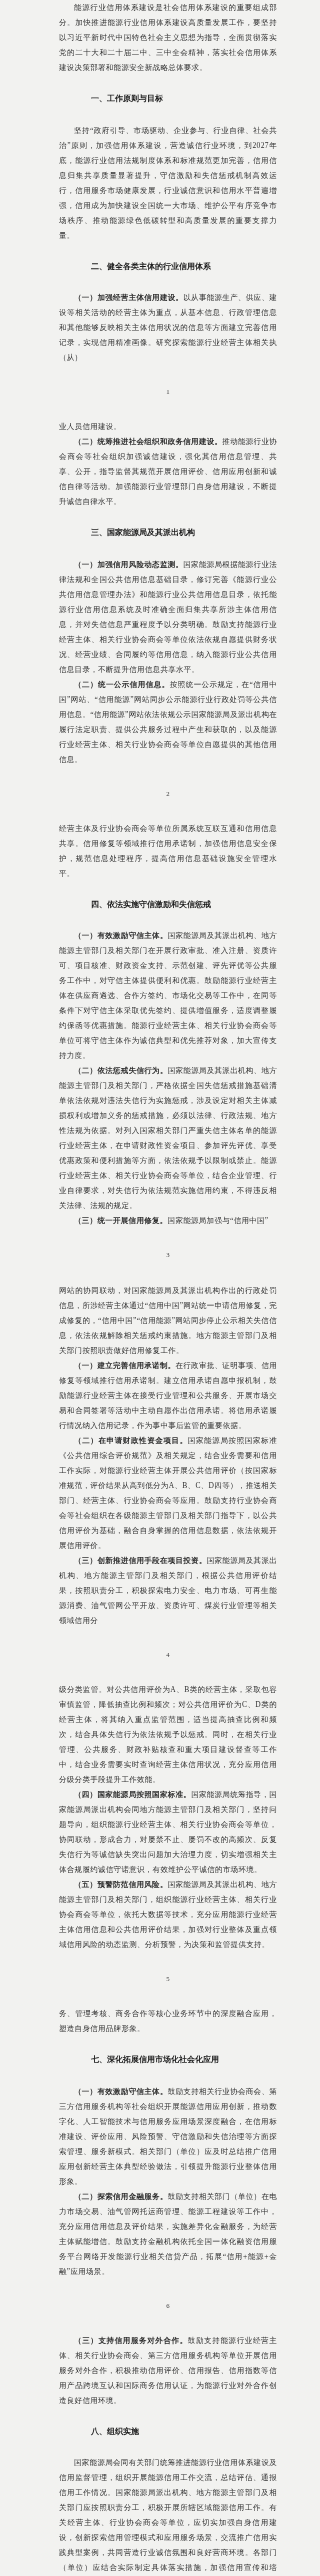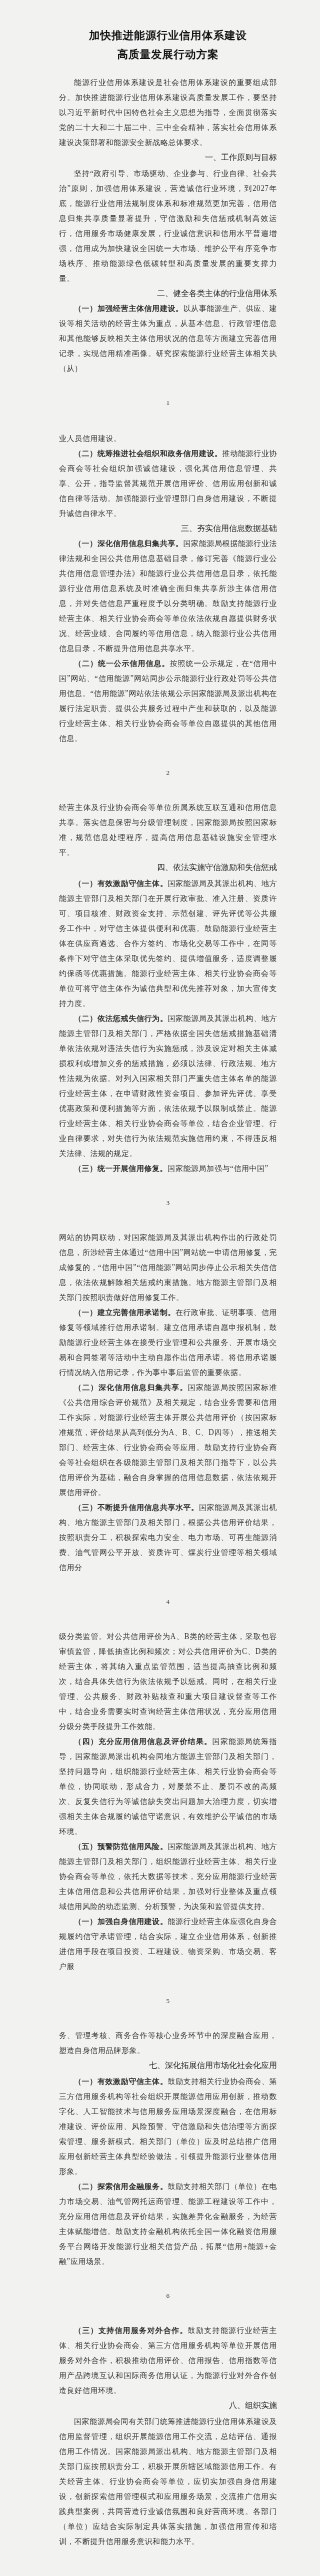--- a/index.html
+++ b/index.html
@@ -31,73 +31,68 @@
     margin:0;
     text-indent:2em;
     text-align:justify;
     font-size:7.5px;
     line-height:15px;
     letter-spacing:0.3px;
   }
   .para.cont{text-indent:0;}
   .lead{font-weight:bold;}
   .sec-heading{
-    margin:0;
+    margin:16px;
     text-indent:2em;
     font-family:"Liberation Sans","DejaVu Sans",sans-serif;
-    font-weight:normal;
+    font-weight:bold;
     font-size:8px;
     line-height:15.5px;
     color:#1b1b1b;
-    text-align:right;
+    text-align:left;
   }
   .pagenum{
     text-align:center;
     font-size:6.7px;
     line-height:7.2px;
     color:#3c3c3c;
     margin:23px 0 24px;
   }
 </style>
 </head>
 <body>
 
 <div class="page">
-  <div class="doc-title-wrap">
-    <div class="doc-title-line">加快推进能源行业信用体系建设</div>
-    <div class="doc-title-line">高质量发展行动方案</div>
-  </div>
   <div>
       <p class="para">能源行业信用体系建设是社会信用体系建设的重要组成部分。加快推进能源行业信用体系建设高质量发展工作，要坚持以习近平新时代中国特色社会主义思想为指导，全面贯彻落实党的二十大和二十届二中、三中全会精神，落实社会信用体系建设决策部署和能源安全新战略总体要求。</p>
       <h2 class="sec-heading">一、工作原则与目标</h2>
       <p class="para">坚持“政府引导、市场驱动、企业参与、行业自律、社会共治”原则，加强信用体系建设，营造诚信行业环境，到2027年底，能源行业信用法规制度体系和标准规范更加完善，信用信息归集共享质量显著提升，守信激励和失信惩戒机制高效运行，信用服务市场健康发展，行业诚信意识和信用水平普遍增强，信用成为加快建设全国统一大市场、维护公平有序竞争市场秩序、推动能源绿色低碳转型和高质量发展的重要支撑力量。</p>
       <h2 class="sec-heading">二、健全各类主体的行业信用体系</h2>
       <p class="para"><b class="lead">（一）加强经营主体信用建设。</b>以从事能源生产、供应、建设等相关活动的经营主体为重点，从基本信息、行政管理信息和其他能够反映相关主体信用状况的信息等方面建立完善信用记录，实现信用精准画像。研究探索能源行业经营主体相关执（从）</p>
       <div class="pagenum" data-pg="1">1</div>
       <p class="para cont">业人员信用建设。</p>
       <p class="para"><b class="lead">（二）统筹推进社会组织和政务信用建设。</b>推动能源行业协会商会等社会组织加强诚信建设，强化其信用信息管理、共享、公开，指导监督其规范开展信用评价、信用应用创新和诚信自律等活动。加强能源行业管理部门自身信用建设，不断提升诚信自律水平。</p>
-      <h2 class="sec-heading">三、夯实信用信息数据基础</h2>
-      <p class="para"><b class="lead">（一）深化信用信息归集共享。</b>国家能源局根据能源行业法律法规和全国公共信用信息基础目录，修订完善《能源行业公共信用信息管理办法》和能源行业公共信用信息目录，依托能源行业信用信息系统及时准确全面归集共享所涉主体信用信息，并对失信信息严重程度予以分类明确。鼓励支持能源行业经营主体、相关行业协会商会等单位依法依规自愿提供财务状况、经营业绩、合同履约等信用信息，纳入能源行业公共信用信息目录，不断提升信用信息共享水平。</p>
+      <h2 class="sec-heading">三、国家能源局及其派出机构</h2>
+      <p class="para"><b class="lead">（一）加强信用风险动态监测。</b>国家能源局根据能源行业法律法规和全国公共信用信息基础目录，修订完善《能源行业公共信用信息管理办法》和能源行业公共信用信息目录，依托能源行业信用信息系统及时准确全面归集共享所涉主体信用信息，并对失信信息严重程度予以分类明确。鼓励支持能源行业经营主体、相关行业协会商会等单位依法依规自愿提供财务状况、经营业绩、合同履约等信用信息，纳入能源行业公共信用信息目录，不断提升信用信息共享水平。</p>
       <p class="para"><b class="lead">（二）统一公示信用信息。</b>按照统一公示规定，在“信用中国”网站、“信用能源”网站同步公示能源行业行政处罚等公共信用信息。“信用能源”网站依法依规公示国家能源局及派出机构在履行法定职责、提供公共服务过程中产生和获取的，以及能源行业经营主体、相关行业协会商会等单位自愿提供的其他信用信息。</p>
       <div class="pagenum" data-pg="2">2</div>
-      <p class="para cont">经营主体及行业协会商会等单位所属系统互联互通和信用信息共享。落实信息保密与分级管理制度，国家能源局按照国家标准，规范信息处理程序，提高信用信息基础设施安全管理水平。</p>
+      <p class="para cont">经营主体及行业协会商会等单位所属系统互联互通和信用信息共享。信用修复等领域推行信用承诺制，加强信用信息安全保护，规范信息处理程序，提高信用信息基础设施安全管理水平。</p>
       <h2 class="sec-heading">四、依法实施守信激励和失信惩戒</h2>
       <p class="para"><b class="lead">（一）有效激励守信主体。</b>国家能源局及其派出机构、地方能源主管部门及相关部门在开展行政审批、准入注册、资质许可、项目核准、财政资金支持、示范创建、评先评优等公共服务工作中，对守信主体提供便利和优惠。鼓励能源行业经营主体在供应商遴选、合作方签约、市场化交易等工作中，在同等条件下对守信主体采取优先签约、提供增值服务，适度调整履约保函等优惠措施。能源行业经营主体、相关行业协会商会等单位可将守信主体作为诚信典型和优先推荐对象，加大宣传支持力度。</p>
       <p class="para"><b class="lead">（二）依法惩戒失信行为。</b>国家能源局及其派出机构、地方能源主管部门及相关部门，严格依据全国失信惩戒措施基础清单依法依规对违法失信行为实施惩戒，涉及设定对相关主体减损权利或增加义务的惩戒措施，必须以法律、行政法规、地方性法规为依据。对列入国家相关部门严重失信主体名单的能源行业经营主体，在申请财政性资金项目、参加评先评优、享受优惠政策和便利措施等方面，依法依规予以限制或禁止。能源行业经营主体、相关行业协会商会等单位，结合企业管理、行业自律要求，对失信行为依法规范实施信用约束，不得违反相关法律、法规的规定。</p>
       <p class="para"><b class="lead">（三）统一开展信用修复。</b>国家能源局加强与“信用中国”</p>
       <div class="pagenum" data-pg="3">3</div>
       <p class="para cont">网站的协同联动，对国家能源局及其派出机构作出的行政处罚信息，所涉经营主体通过“信用中国”网站统一申请信用修复，完成修复的，“信用中国”“信用能源”网站同步停止公示相关失信信息，依法依规解除相关惩戒约束措施。地方能源主管部门及相关部门按照职责做好信用修复工作。</p>
       <p class="para"><b class="lead">（一）建立完善信用承诺制。</b>在行政审批、证明事项、信用修复等领域推行信用承诺制。建立信用承诺自愿申报机制，鼓励能源行业经营主体在接受行业管理和公共服务、开展市场交易和合同签署等活动中主动自愿作出信用承诺。将信用承诺履行情况纳入信用记录，作为事中事后监管的重要依据。</p>
-      <p class="para"><b class="lead">（二）深化信用信息归集共享。</b>国家能源局按照国家标准《公共信用综合评价规范》及相关规定，结合业务需要和信用工作实际，对能源行业经营主体开展公共信用评价（按国家标准规范，评价结果从高到低分为A、B、C、D四等），推送相关部门、经营主体、行业协会商会等应用。鼓励支持行业协会商会等社会组织在各级能源主管部门及相关部门指导下，以公共信用评价为基础，融合自身掌握的信用信息数据，依法依规开展信用评价。</p>
-      <p class="para"><b class="lead">（三）不断提升信用信息共享水平。</b>国家能源局及其派出机构、地方能源主管部门及相关部门，根据公共信用评价结果，按照职责分工，积极探索电力安全、电力市场、可再生能源消费、油气管网公平开放、资质许可、煤炭行业管理等相关领域信用分</p>
+      <p class="para"><b class="lead">（二）在申请财政性资金项目。</b>国家能源局按照国家标准《公共信用综合评价规范》及相关规定，结合业务需要和信用工作实际，对能源行业经营主体开展公共信用评价（按国家标准规范，评价结果从高到低分为A、B、C、D四等），推送相关部门、经营主体、行业协会商会等应用。鼓励支持行业协会商会等社会组织在各级能源主管部门及相关部门指导下，以公共信用评价为基础，融合自身掌握的信用信息数据，依法依规开展信用评价。</p>
+      <p class="para"><b class="lead">（三）创新推进信用手段在项目投资。</b>国家能源局及其派出机构、地方能源主管部门及相关部门，根据公共信用评价结果，按照职责分工，积极探索电力安全、电力市场、可再生能源消费、油气管网公平开放、资质许可、煤炭行业管理等相关领域信用分</p>
       <div class="pagenum" data-pg="4">4</div>
       <p class="para cont">级分类监管。对公共信用评价为A、B类的经营主体，采取包容审慎监管，降低抽查比例和频次；对公共信用评价为C、D类的经营主体，将其纳入重点监管范围，适当提高抽查比例和频次，结合具体失信行为依法依规予以惩戒。同时，在相关行业管理、公共服务、财政补贴核查和重大项目建设督查等工作中，结合业务需要实时查询经营主体信用状况，充分应用信用分级分类手段提升工作效能。</p>
-      <p class="para"><b class="lead">（四）充分应用信用信息及评价结果。</b>国家能源局统筹指导，国家能源局派出机构会同地方能源主管部门及相关部门，坚持问题导向，组织能源行业经营主体、相关行业协会商会等单位，协同联动，形成合力，对屡禁不止、屡罚不改的高频次、反复失信行为等诚信缺失突出问题加大治理力度，切实增强相关主体合规履约诚信守诺意识，有效维护公平诚信的市场环境。</p>
+      <p class="para"><b class="lead">（四）国家能源局按照国家标准。</b>国家能源局统筹指导，国家能源局派出机构会同地方能源主管部门及相关部门，坚持问题导向，组织能源行业经营主体、相关行业协会商会等单位，协同联动，形成合力，对屡禁不止、屡罚不改的高频次、反复失信行为等诚信缺失突出问题加大治理力度，切实增强相关主体合规履约诚信守诺意识，有效维护公平诚信的市场环境。</p>
       <p class="para"><b class="lead">（五）预警防范信用风险。</b>国家能源局及其派出机构、地方能源主管部门及相关部门，组织能源行业经营主体、相关行业协会商会等单位，依托大数据等技术，充分应用能源行业经营主体信用信息和公共信用评价结果，加强对行业整体及重点领域信用风险的动态监测、分析预警，为决策和监管提供支持。</p>
-      <p class="para"><b class="lead">（一）加强自身信用建设。</b>能源行业经营主体应强化自身合规履约信守承诺管理，结合实际，建立企业信用体系，创新推进信用手段在项目投资、工程建设、物资采购、市场交易、客户服</p>
       <div class="pagenum" data-pg="5">5</div>
       <p class="para cont">务、管理考核、商务合作等核心业务环节中的深度融合应用，塑造自身信用品牌形象。</p>
       <h2 class="sec-heading">七、深化拓展信用市场化社会化应用</h2>
       <p class="para"><b class="lead">（一）有效激励守信主体。</b>鼓励支持相关行业协会商会、第三方信用服务机构等社会组织开展能源信用应用创新，推动数字化、人工智能技术与信用服务应用场景深度融合，在信用标准建设、评价应用、风险预警、守信激励和失信治理等方面探索管理、服务新模式。相关部门（单位）应及时总结推广信用应用创新经营主体典型经验做法，引领提升能源行业整体信用形象。</p>
       <p class="para"><b class="lead">（二）探索信用金融服务。</b>鼓励支持相关部门（单位）在电力市场交易、油气管网托运商管理、能源工程建设等工作中，充分应用信用信息及评价结果，实施差异化金融服务，为经营主体赋能增信。鼓励支持金融机构依托全国一体化融资信用服务平台网络开发能源行业相关信贷产品，拓展“信用+能源+金融”应用场景。</p>
       <div class="pagenum" data-pg="6">6</div>
       <p class="para"><b class="lead">（三）支持信用服务对外合作。</b>鼓励支持能源行业经营主体、相关行业协会商会、第三方信用服务机构等单位开展信用服务对外合作，积极推动信用评价、信用报告、信用指数等信用产品跨境互认和国际商务信用认证，为能源行业对外合作创造良好信用环境。</p>
       <h2 class="sec-heading">八、组织实施</h2>
       <p class="para">国家能源局会同有关部门统筹推进能源行业信用体系建设及信用监督管理，组织开展能源信用工作交流，总结评估、通报信用工作情况。国家能源局派出机构、地方能源主管部门及相关部门应按照职责分工，积极开展所辖区域能源信用工作。有关经营主体、行业协会商会等单位，应切实加强自身信用建设，创新探索信用管理模式和应用服务场景，交流推广信用实践典型案例，共同营造行业诚信氛围和良好营商环境。各部门（单位）应结合实际制定具体落实措施，加强信用宣传和培训，不断提升信用服务意识和能力水平。</p>
     </div>

